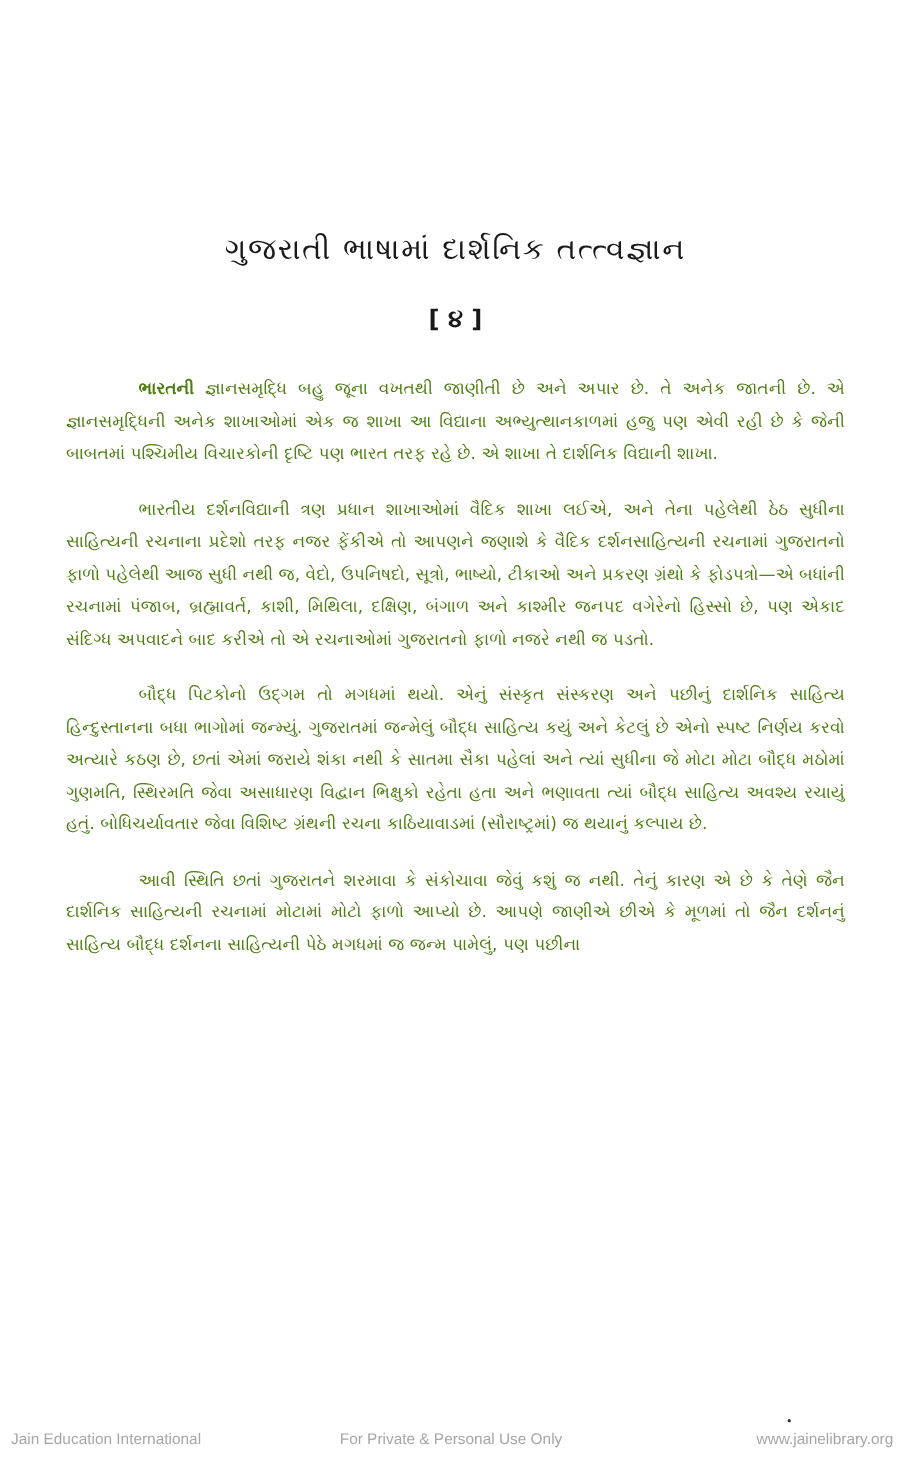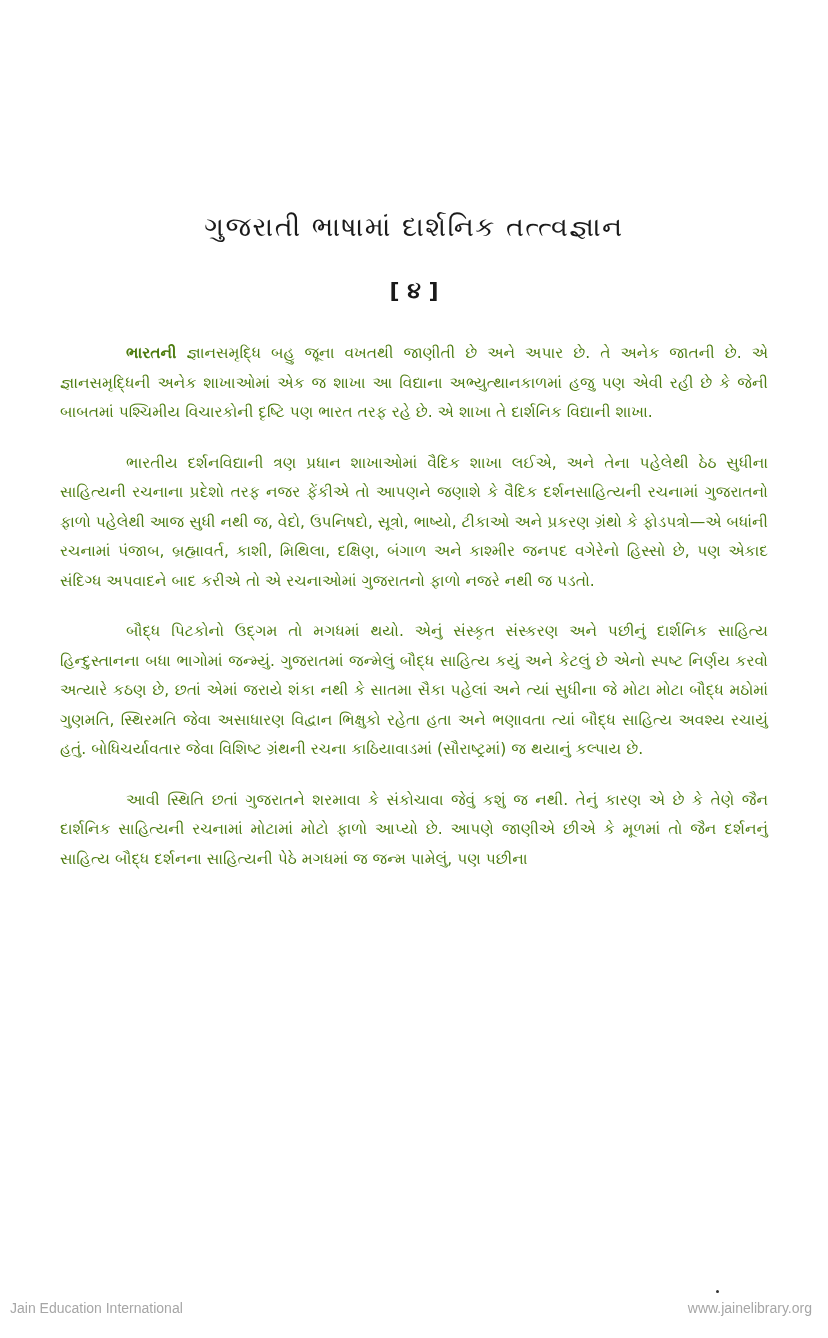--- a/index.html
+++ b/index.html
@@ -29,15 +29,16 @@
     <p class="para"><b>ભારતની</b><span> જ્ઞાનસમૃદ્ધિ બહુ જૂના વખતથી જાણીતી છે અને અપાર છે. તે અનેક જાતની છે. એ જ્ઞાનસમૃદ્ધિની અનેક શાખાઓમાં એક જ શાખા આ વિદ્યાના અભ્યુત્થાનકાળમાં હજુ પણ એવી રહી છે કે જેની બાબતમાં પશ્ચિમીય વિચારકોની દૃષ્ટિ પણ ભારત તરફ રહે છે. એ શાખા તે દાર્શનિક વિદ્યાની શાખા.</span></p>
     <p class="para"><span>ભારતીય દર્શનવિદ્યાની ત્રણ પ્રધાન શાખાઓમાં વૈદિક શાખા લઈએ, અને તેના પહેલેથી ઠેઠ સુધીના સાહિત્યની રચનાના પ્રદેશો તરફ નજર ફેંકીએ તો આપણને જણાશે કે વૈદિક દર્શનસાહિત્યની રચનામાં ગુજરાતનો ફાળો પહેલેથી આજ સુધી નથી જ, વેદો, ઉપનિષદો, સૂત્રો, ભાષ્યો, ટીકાઓ અને પ્રકરણ ગ્રંથો કે ફોડપત્રો—એ બધાંની રચનામાં પંજાબ, બ્રહ્માવર્ત, કાશી, મિથિલા, દક્ષિણ, બંગાળ અને કાશ્મીર જનપદ વગેરેનો હિસ્સો છે, પણ એકાદ સંદિગ્ધ અપવાદને બાદ કરીએ તો એ રચનાઓમાં ગુજરાતનો ફાળો નજરે નથી જ પડતો.</span></p>
     <p class="para"><span>બૌદ્ધ પિટકોનો ઉદ્ગમ તો મગધમાં થયો. એનું સંસ્કૃત સંસ્કરણ અને પછીનું દાર્શનિક સાહિત્ય હિન્દુસ્તાનના બધા ભાગોમાં જન્મ્યું. ગુજરાતમાં જન્મેલું બૌદ્ધ સાહિત્ય કયું અને કેટલું છે એનો સ્પષ્ટ નિર્ણય કરવો અત્યારે કઠણ છે, છતાં એમાં જરાયે શંકા નથી કે સાતમા સૈકા પહેલાં અને ત્યાં સુધીના જે મોટા મોટા બૌદ્ધ મઠોમાં ગુણમતિ, સ્થિરમતિ જેવા અસાધારણ વિદ્વાન ભિક્ષુકો રહેતા હતા અને ભણાવતા ત્યાં બૌદ્ધ સાહિત્ય અવશ્ય રચાયું હતું. બોધિચર્યાવતાર જેવા વિશિષ્ટ ગ્રંથની રચના કાઠિયાવાડમાં (સૌરાષ્ટ્રમાં) જ થયાનું કલ્પાય છે.</span></p>
     <p class="para"><span>આવી સ્થિતિ છતાં ગુજરાતને શરમાવા કે સંકોચાવા જેવું કશું જ નથી. તેનું કારણ એ છે કે તેણે જૈન દાર્શનિક સાહિત્યની રચનામાં મોટામાં મોટો ફાળો આપ્યો છે. આપણે જાણીએ છીએ કે મૂળમાં તો જૈન દર્શનનું સાહિત્ય બૌદ્ધ દર્શનના સાહિત્યની પેઠે મગધમાં જ જન્મ પામેલું, પણ પછીના</span></p>
   </div>
 
   <div class="dot" style="left:716px; top:1262px;"></div>
 
   <div class="footer">
     <span class="f-left">Jain Education International</span>
+    <span class="f-center">For Private &amp; Personal Use Only</span>
     <span class="f-right">www.jainelibrary.org</span>
   </div>
 </div>
 
 </body></html>

